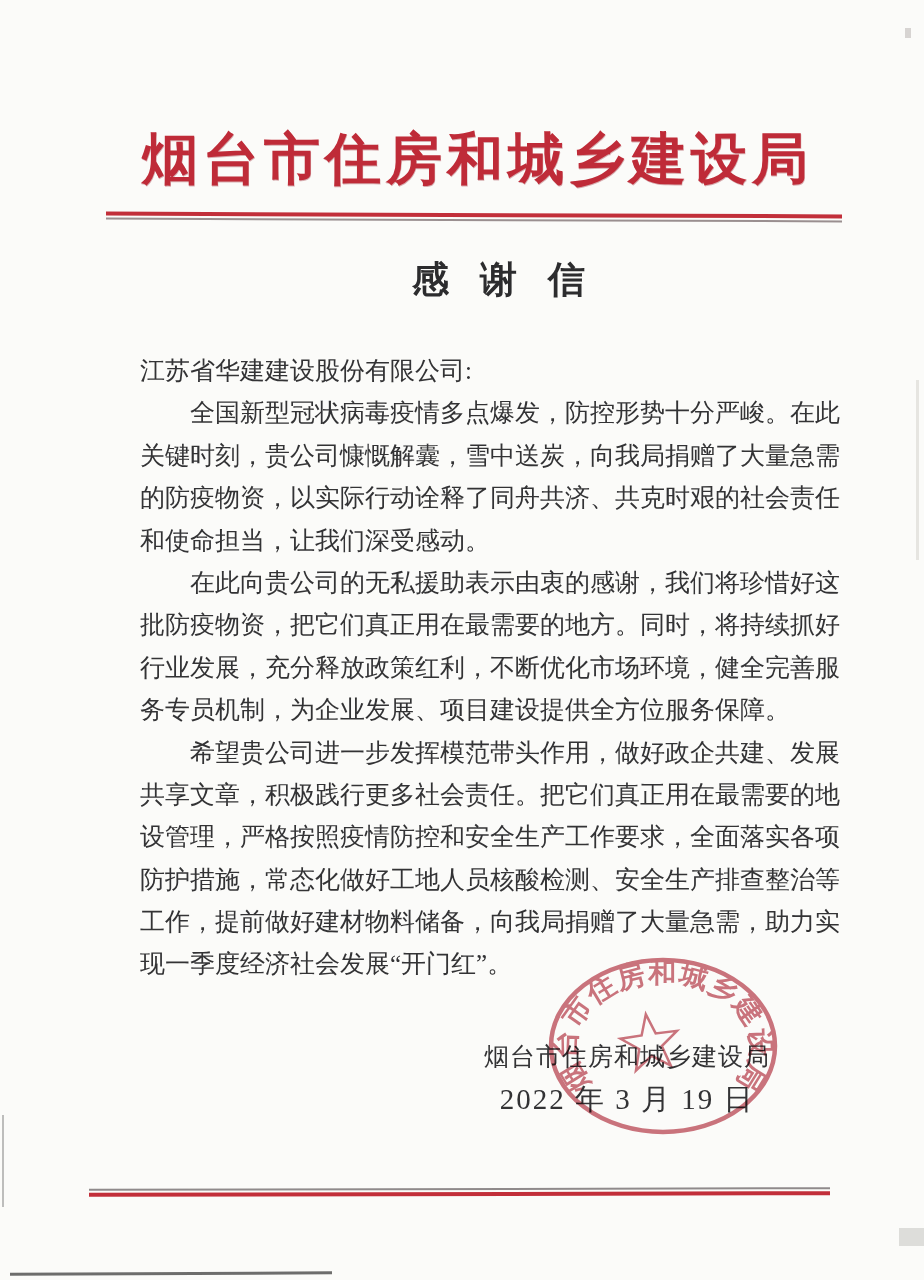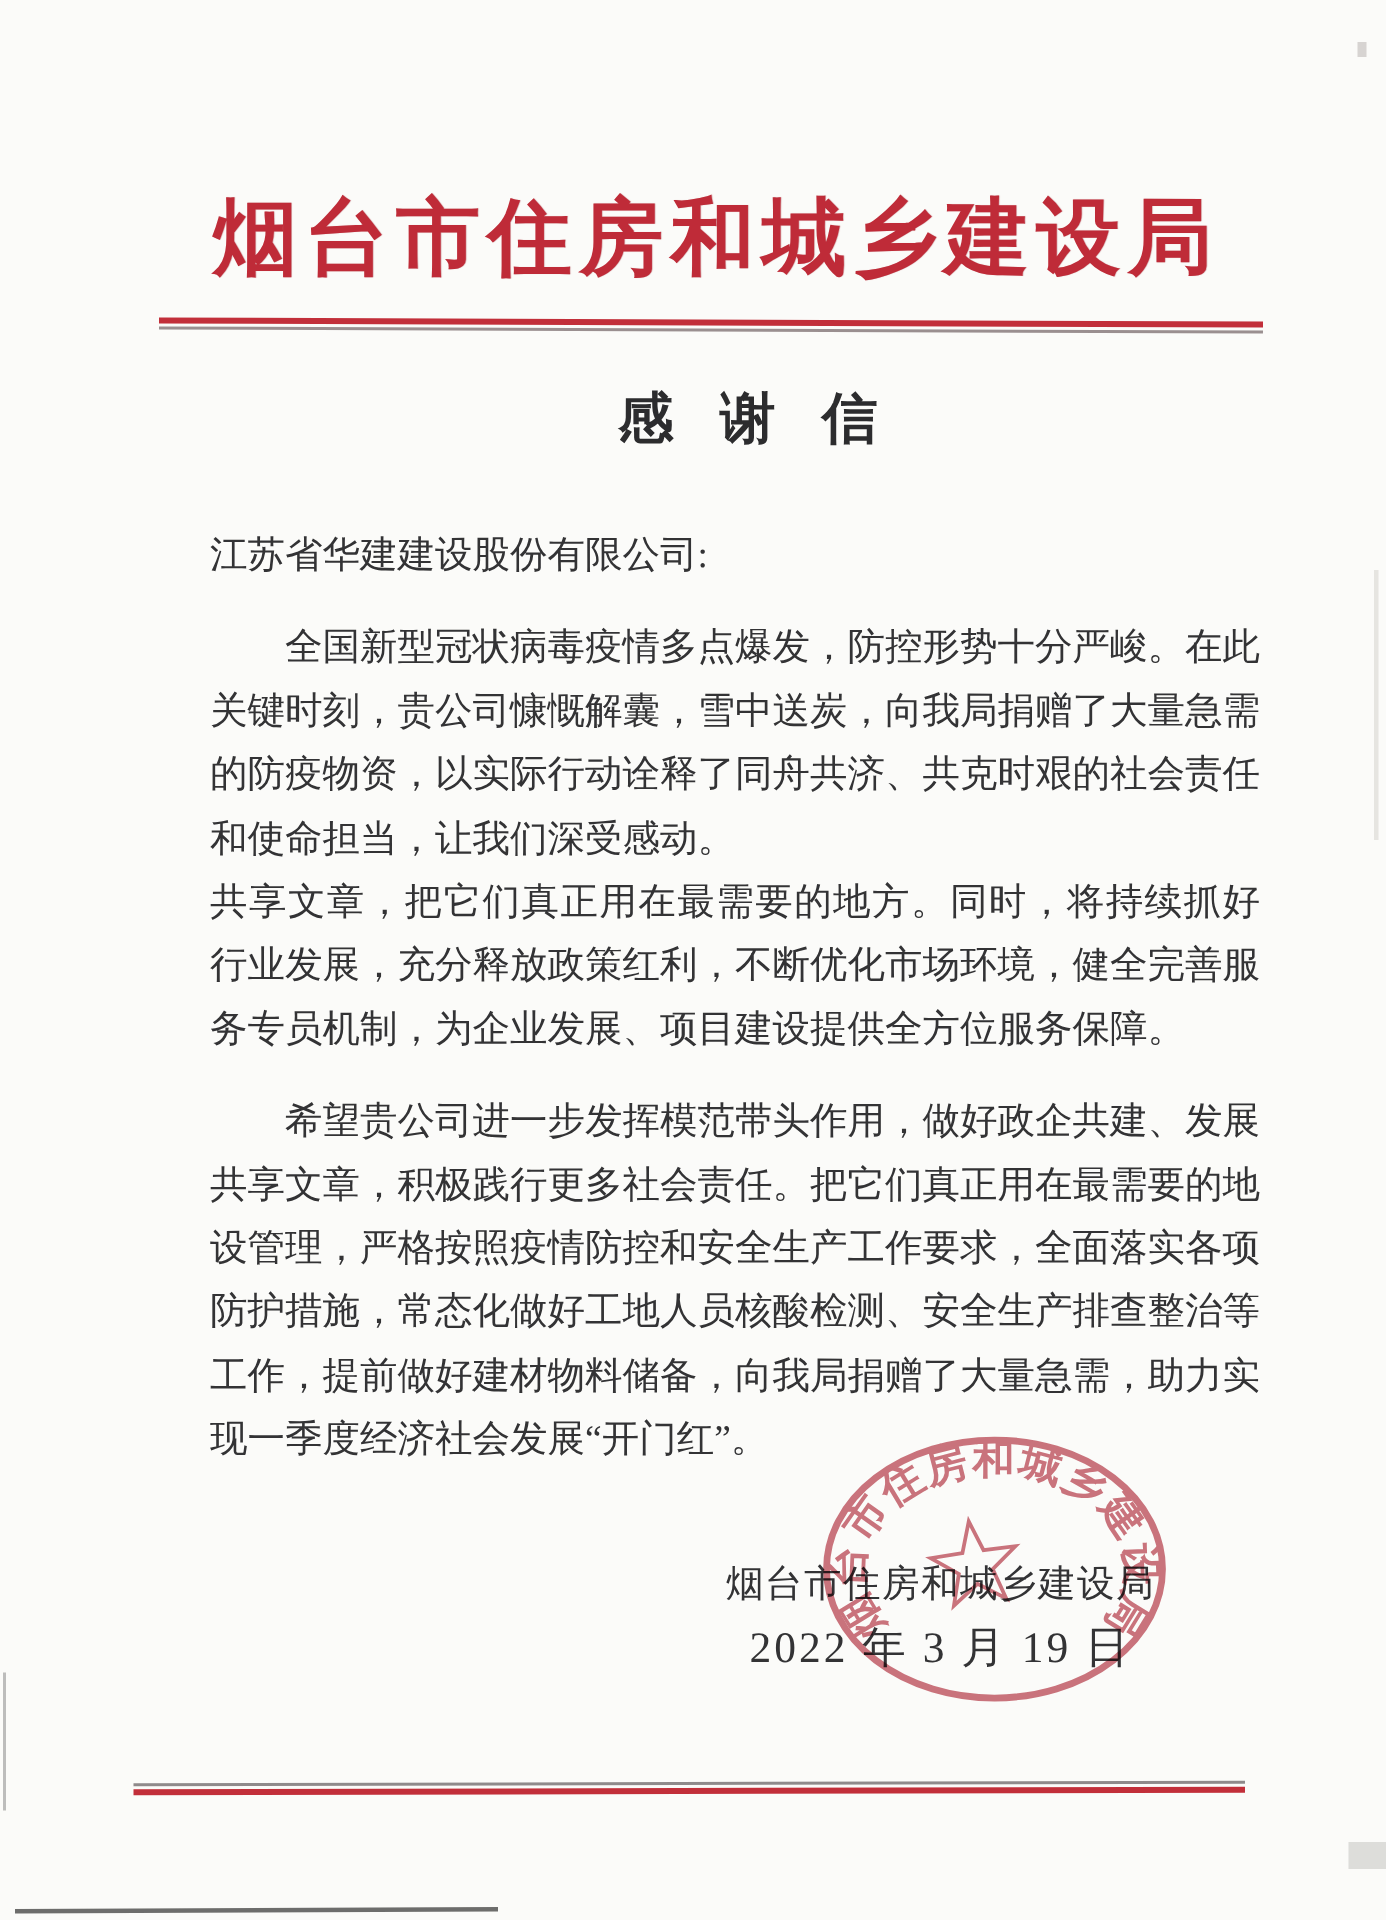--- a/index.html
+++ b/index.html
@@ -39,21 +39,21 @@
     position:absolute;left:140px;top:350px;width:700px;
     font-size:25px;color:#333335;
   }
   .bodytext .line{
     line-height:42.4px;height:42.4px;white-space:nowrap;
   }
   .bodytext .line.j{
     white-space:normal;text-align:justify;text-align-last:justify;
     overflow:hidden;
   }
-  .bodytext .line.indent{text-indent:2em;margin-top:19px;}
+  .bodytext .line.indent{text-indent:2em;}
 
   
   .signature{
     position:absolute;left:450px;top:1036px;width:354px;
     text-align:center;color:#333335;
   }
   .signature .org{font-size:25px;line-height:42px;letter-spacing:1px;white-space:nowrap;}
   .signature .date{font-size:29px;line-height:42px;letter-spacing:2px;white-space:nowrap;}
 
   
@@ -85,21 +85,22 @@
   <h2 class="letter-title">感谢信</h2>
 
   <main class="bodytext">
     <div class="line">江苏省华建建设股份有限公司:</div>
 
     <div class="line j indent">全国新型冠状病毒疫情多点爆发，防控形势十分严峻。在此</div>
     <div class="line j">关键时刻，贵公司慷慨解囊，雪中送炭，向我局捐赠了大量急需</div>
     <div class="line j">的防疫物资，以实际行动诠释了同舟共济、共克时艰的社会责任</div>
     <div class="line">和使命担当，让我们深受感动。</div>
 
-    <div class="line j">共享文章，把它们真正用在最需要的地方。同时，将持续抓好</div>
+    <div class="line j indent">在此向贵公司的无私援助表示由衷的感谢，我们将珍惜好这</div>
+    <div class="line j">批防疫物资，把它们真正用在最需要的地方。同时，将持续抓好</div>
     <div class="line j">行业发展，充分释放政策红利，不断优化市场环境，健全完善服</div>
     <div class="line">务专员机制，为企业发展、项目建设提供全方位服务保障。</div>
 
     <div class="line j indent">希望贵公司进一步发挥模范带头作用，做好政企共建、发展</div>
     <div class="line j">共享文章，积极践行更多社会责任。把它们真正用在最需要的地方</div>
     <div class="line j">设管理，严格按照疫情防控和安全生产工作要求，全面落实各项</div>
     <div class="line j">防护措施，常态化做好工地人员核酸检测、安全生产排查整治等</div>
     <div class="line j">工作，提前做好建材物料储备，向我局捐赠了大量急需，助力实</div>
     <div class="line">现一季度经济社会发展“开门红”。</div>
   </main>

